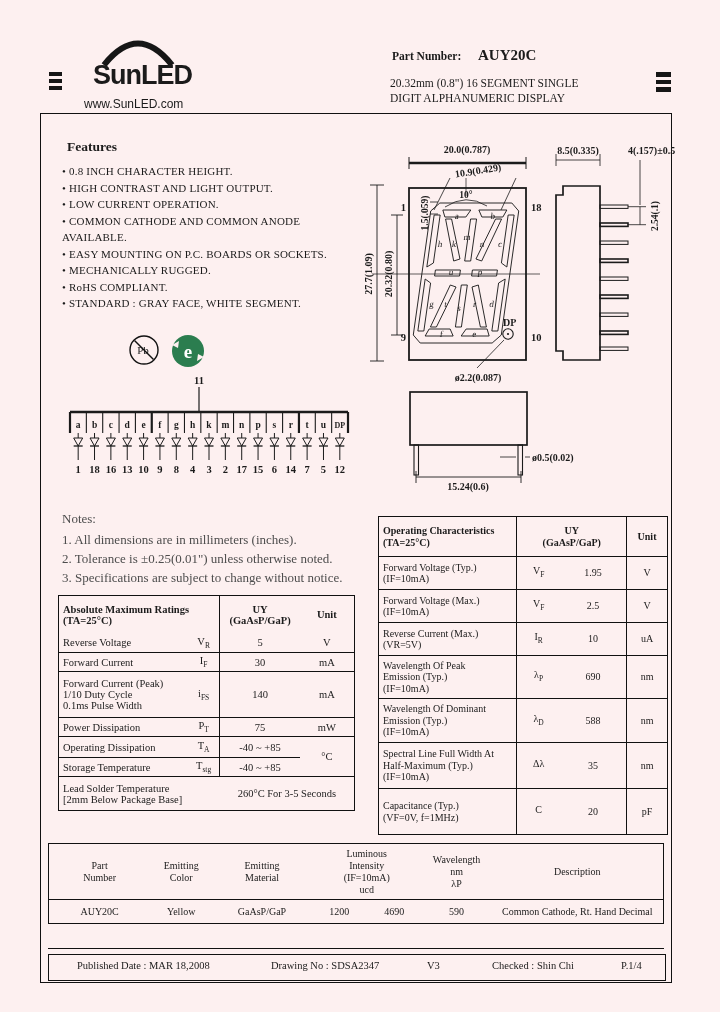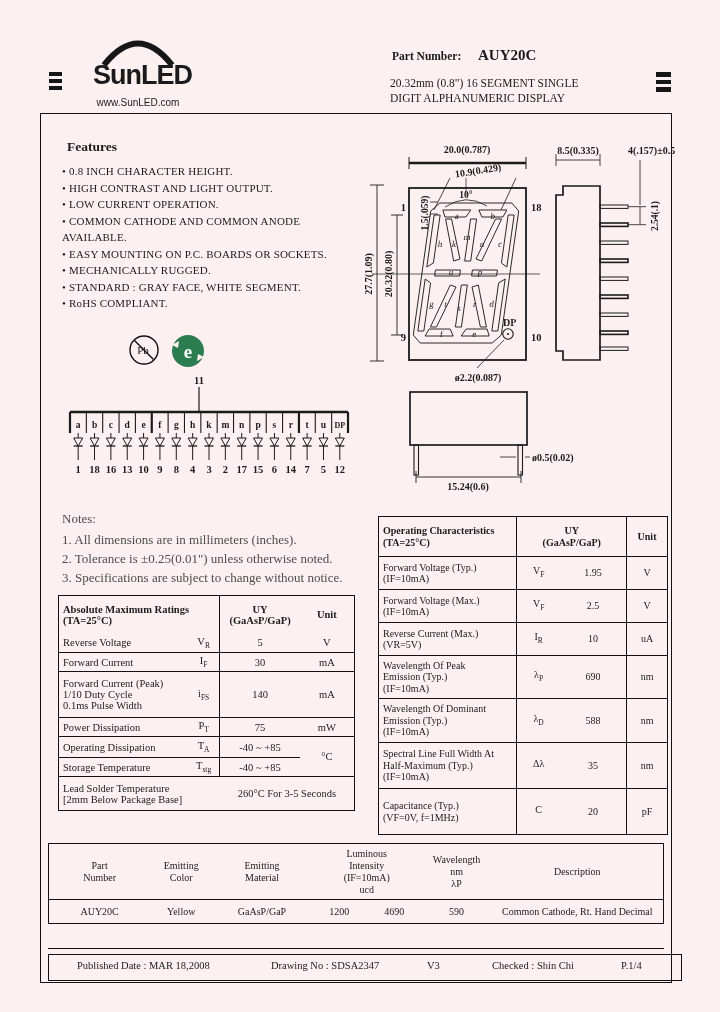--- a/index.html
+++ b/index.html
@@ -31,40 +31,40 @@
   .sum td{font-size:10px;line-height:12px;}
   .bb{border-bottom:1px solid #111;}
   .bl{border-left:1px solid #111;}
   sub{font-size:7.5px;}
   
   svg text{font-family:"Liberation Serif","DejaVu Serif",serif;fill:#1b1b1b;}
   svg .dim{font-size:10px;font-weight:600;}
   svg .dims{font-size:9.5px;font-weight:600;}
   svg .pin{font-size:10.5px;font-weight:bold;}
   svg .seg{font-size:9px;}
-  .footerbox{left:48px;top:954px;width:616px;height:25px;border:1.5px solid #111;font-size:10.5px;padding-left:16px;}
+  .footerbox{left:48px;top:954px;width:616px;height:25px;border:1.5px solid #111;font-size:10.5px;}
   .footerbox span{position:absolute;top:5px;}
   .rule{border-top:1.5px solid #111;}
 </style>
 </head>
 <body>
 
 <div class="page">
 
   <div class="abs burger" style="left:49px;top:72px;">
     <span style="width:13px;height:4px;margin-bottom:3px;"></span>
     <span style="width:13px;height:4px;margin-bottom:3px;"></span>
     <span style="width:13px;height:4px;"></span>
   </div>
 
   <svg class="abs" style="left:100px;top:36px;" width="76" height="30">
     <path d="M4,29 Q38,-14 72,29" fill="none" stroke="#161616" stroke-width="6"></path>
   </svg>
   <div class="abs sans b" style="left:84px;top:60px;width:108px;text-align:right;font-size:27px;letter-spacing:-1px;">SunLED</div>
-  <div class="abs sans" style="left:84px;top:97px;width:108px;text-align:center;font-size:10px;">www.SunLED.com</div>
+  <div class="abs sans" style="left:84px;top:97px;width:108px;font-size:12px;">www.SunLED.com</div>
 
   <div class="abs b" style="left:392px;top:50px;font-size:11.5px;">Part Number:</div>
   <div class="abs b" style="left:478px;top:47px;font-size:15px;">AUY20C</div>
   <div class="abs" style="left:390px;top:77px;font-size:11.5px;">20.32mm (0.8") 16 SEGMENT SINGLE</div>
   <div class="abs" style="left:390px;top:92px;font-size:11.5px;">DIGIT ALPHANUMERIC DISPLAY</div>
 
   <div class="abs burger" style="left:656px;top:72px;">
     <span style="width:15px;height:4.5px;margin-bottom:3px;"></span>
     <span style="width:15px;height:4.5px;margin-bottom:3px;"></span>
     <span style="width:15px;height:4.5px;"></span>
@@ -74,22 +74,22 @@
 
   <div class="abs b" style="left:67px;top:139px;font-size:13.5px;">Features</div>
   <div class="abs features" style="left:62px;top:163px;width:300px;">
     <div class="feat">0.8 INCH CHARACTER HEIGHT.</div>
     <div class="feat">HIGH CONTRAST AND LIGHT OUTPUT.</div>
     <div class="feat">LOW CURRENT OPERATION.</div>
     <div class="feat">COMMON CATHODE AND COMMON ANODE
 AVAILABLE.</div>
     <div class="feat">EASY MOUNTING ON P.C. BOARDS OR SOCKETS.</div>
     <div class="feat">MECHANICALLY RUGGED.</div>
+    <div class="feat">RoHS COMPLIANT.</div>
     <div class="feat">STANDARD : GRAY FACE, WHITE SEGMENT.</div>
-    <div class="feat">RoHS COMPLIANT.</div>
   </div>
 
   <svg class="abs" style="left:128px;top:334px;" width="32" height="32">
     <circle cx="16" cy="16" r="14" fill="none" stroke="#111" stroke-width="1.4"></circle>
     <text x="15" y="20" text-anchor="middle" style="font-size:11px;">Pb</text>
     <line x1="6.5" y1="6.5" x2="25.5" y2="25.5" stroke="#111" stroke-width="1.4"></line>
   </svg>
   <svg class="abs" style="left:171px;top:334px;" width="34" height="34">
     <circle cx="17" cy="17" r="16" fill="#2b7d4f"></circle>
     <text x="17" y="24" text-anchor="middle" style="font-size:19px;font-weight:bold;fill:#ffffff;">e</text>

